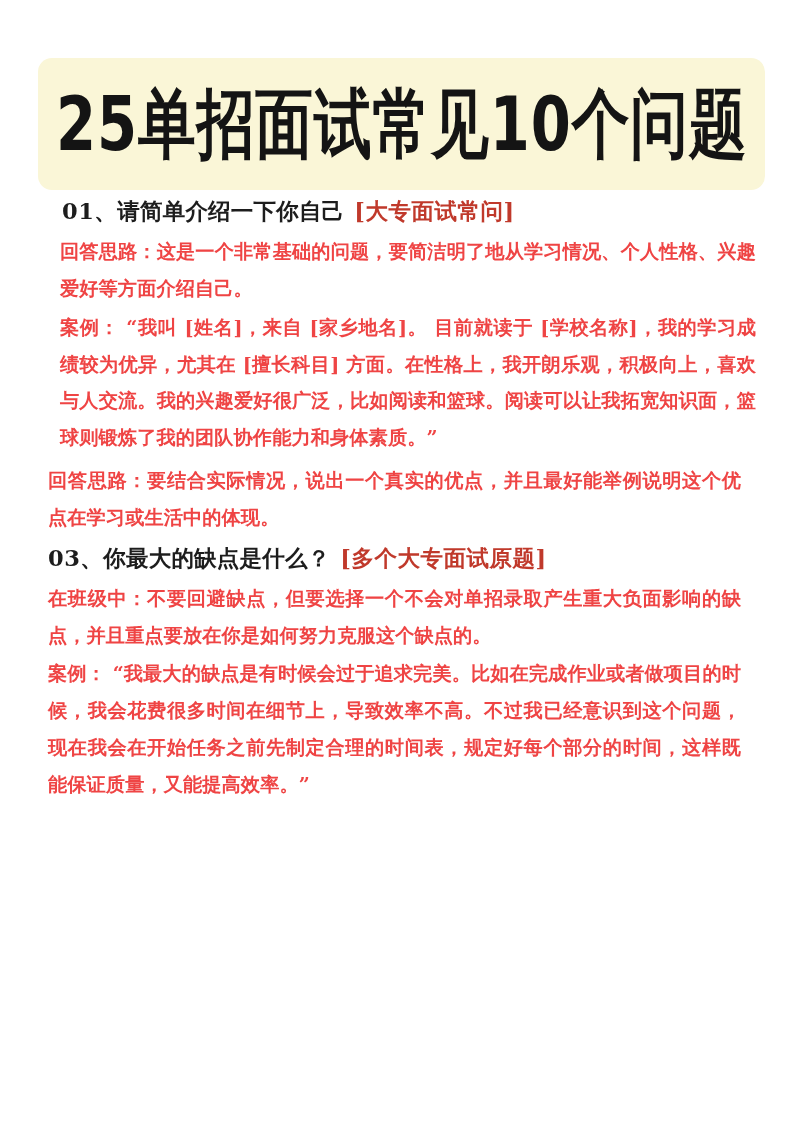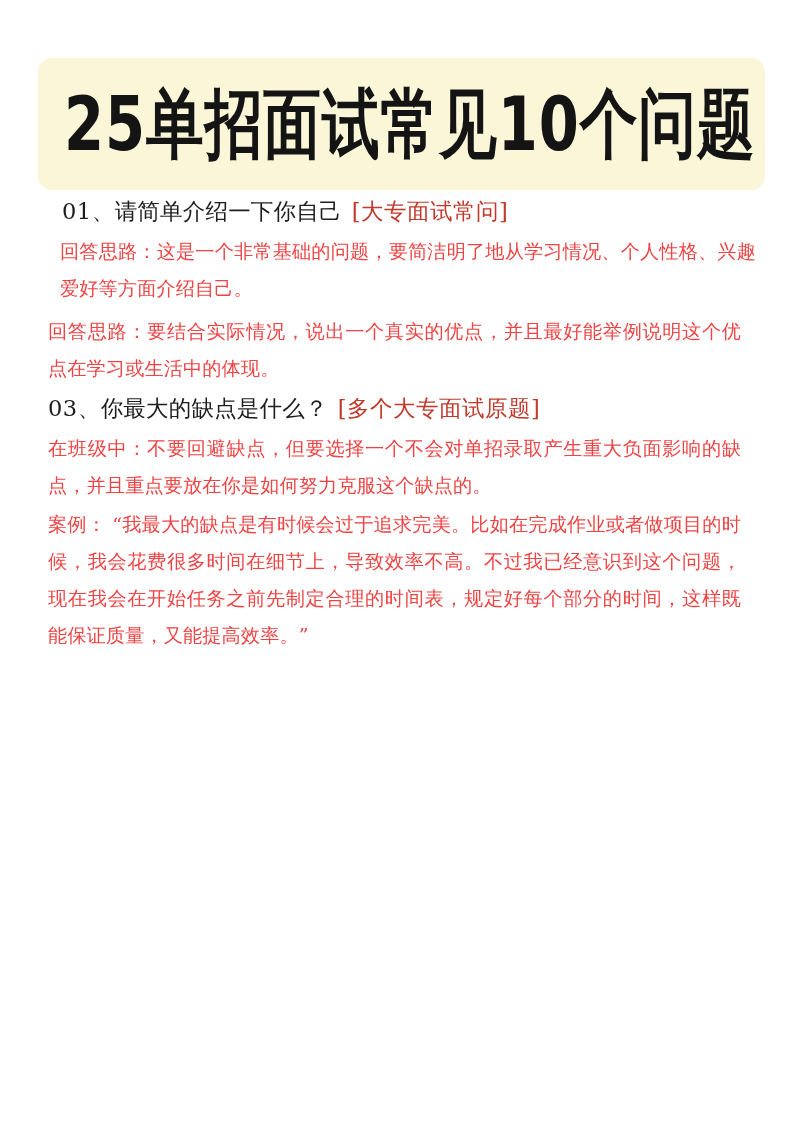--- a/index.html
+++ b/index.html
@@ -28,21 +28,21 @@
   .title-banner {
     position: absolute;
     left: 38px;
     top: 58px;
     width: 727px;
     height: 132px;
     background: #faf6d7;
     border-radius: 14px;
     display: flex;
     align-items: center;
-    justify-content: flex-start;
+    justify-content: center;
     overflow: hidden;
   }
   .title-text {
     font-family: "DejaVu Sans", "Liberation Sans", sans-serif;
     font-weight: 700;
     font-size: 62px;
     line-height: 1;
     letter-spacing: 1px;
     color: #141414;
     transform: scaleX(0.93) scaleY(1.22);
@@ -55,20 +55,21 @@
     position: absolute;
     left: 0;
     top: 196px;
     width: 800px;
     padding: 0 40px 0 48px;
     box-sizing: border-box;
   }
 
   .qa-block {
     margin: 0 0 2px 0;
+    font-weight: bold;
   }
 
   .q-heading {
     font-size: 22.5px;
     line-height: 1.42;
     color: #1d1d1d;
     margin: 0 0 6px 0;
     white-space: nowrap;
     letter-spacing: 0.2px;
   }
@@ -117,20 +118,21 @@
     <div class="title-text">25单招面试常见10个问题</div>
   </div>
 
   <div class="content">
 
     <div class="qa-block block-1 indent-1">
       <div class="q-heading">
         <span class="q-num">01、</span><span>请简单介绍一下你自己</span><span class="q-tag">[大专面试常问]</span>
       </div>
       <p class="para">回答思路：这是一个非常基础的问题，要简洁明了地从学习情况、个人性格、兴趣爱好等方面介绍自己。</p>
+      <p class="para">案例：  “我叫 [姓名]，来自 [家乡地名]。 目前就读于 [学校名称]，我的学习成绩较为优异，尤其在 [擅长科目] 方面。在性格上，我开朗乐观，积极向上，喜欢与人交流。我的兴趣爱好很广泛，比如阅读和篮球。阅读可以让我拓宽知识面，篮球则锻炼了我的团队协作能力和身体素质。”</p>
     </div>
 
     <div class="gap-sm"></div>
 
     <div class="qa-block block-2 indent-0">
       <p class="para">回答思路：要结合实际情况，说出一个真实的优点，并且最好能举例说明这个优点在学习或生活中的体现。</p>
     </div>
 
     <div class="gap-sm"></div>
 

